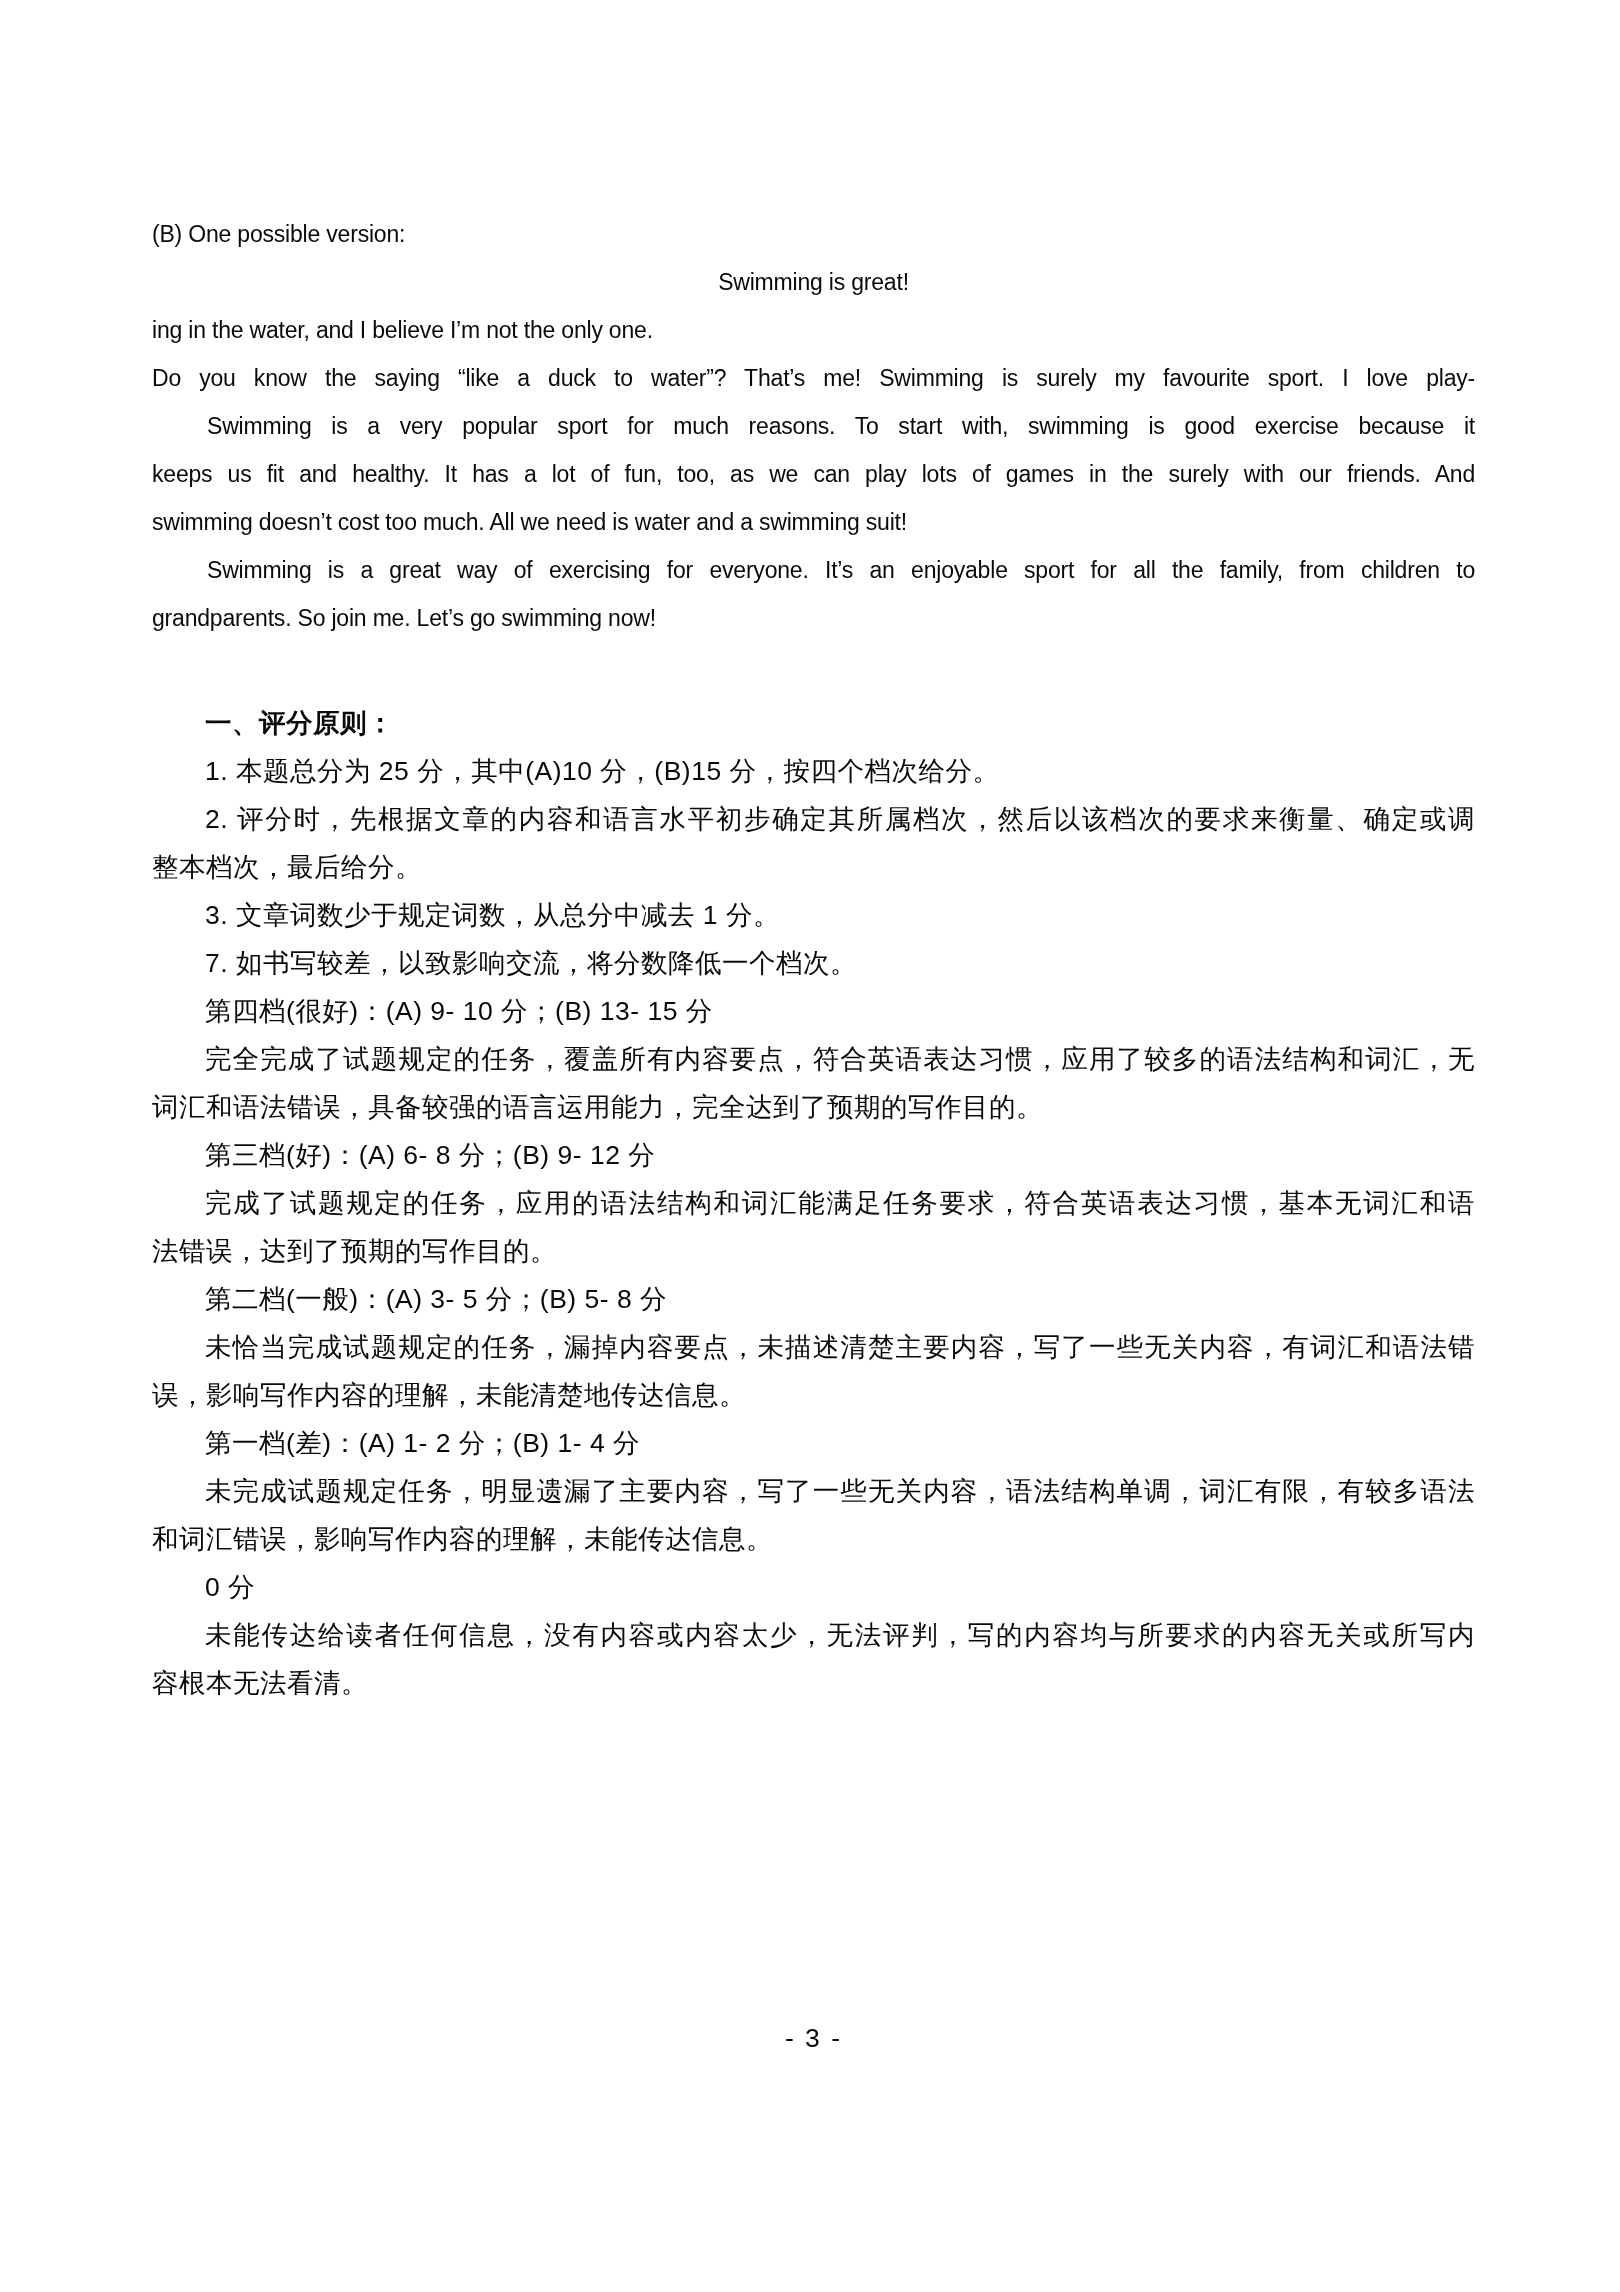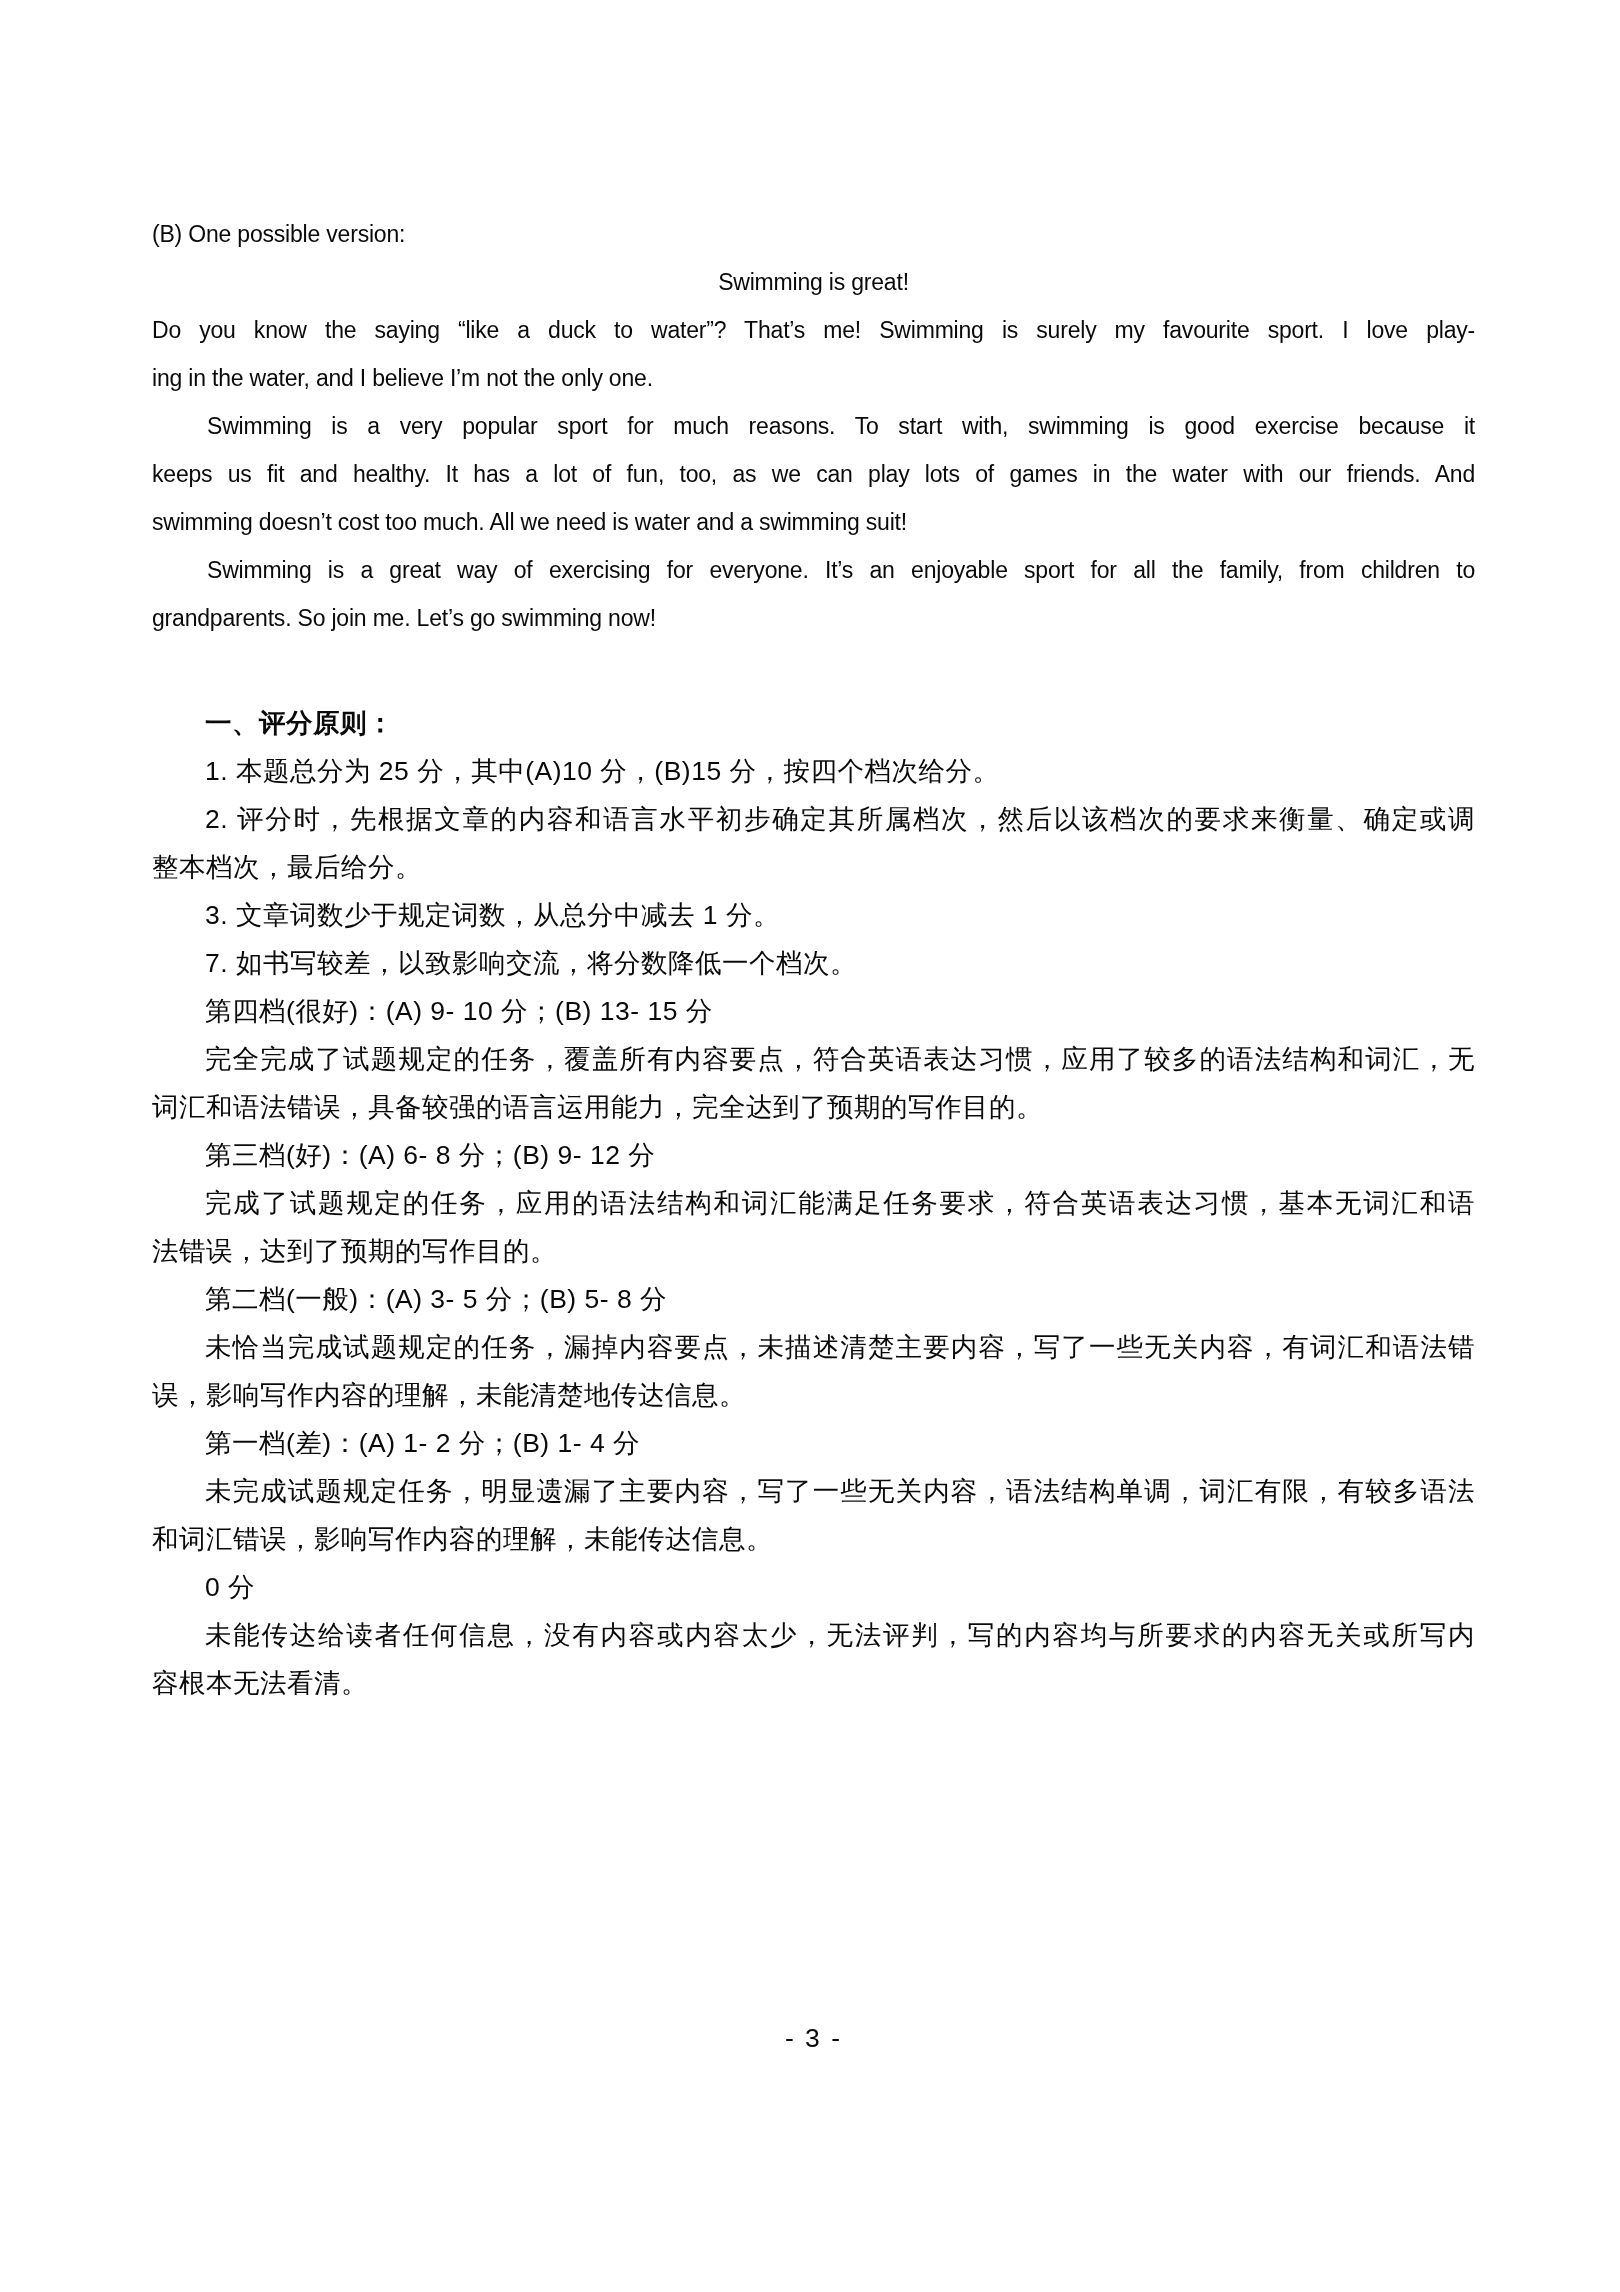--- a/index.html
+++ b/index.html
@@ -48,25 +48,25 @@
 </style>
 </head>
 <body>
 
 <div class="page">
 
   <section>
     <div class="line en">(B) One possible version:</div>
     <div class="line en center">Swimming is great!</div>
 
+    <div class="line en">ing in the water, and I believe I’m not the only one.</div>
     <div class="line en just">Do you know the saying  “like a duck to water”? That’s me!  Swimming is surely my favourite sport. I love play-</div>
-    <div class="line en">ing in the water, and I believe I’m not the only one.</div>
 
     <div class="line en just ind-en">Swimming is a very popular sport for much reasons. To start with, swimming is good exercise because it</div>
-    <div class="line en just">keeps us fit and healthy. It has a lot of fun, too, as we can play lots of games in the water with our friends. And</div>
+    <div class="line en just">keeps us fit and healthy. It has a lot of fun, too, as we can play lots of games in the surely with our friends. And</div>
     <div class="line en">swimming doesn’t cost too much. All we need is water and a swimming suit!</div>
 
     <div class="line en just ind-en">Swimming is a great way of exercising for everyone. It’s an enjoyable sport for all the family, from children to</div>
     <div class="line en">grandparents. So join me. Let’s go swimming now!</div>
   </section>
 
   <section class="rubric">
     <div class="line zh bold ind-zh">一、评分原则：</div>
 
     <div class="line zh ind-zh">1. 本题总分为 25 分，其中(A)10 分，(B)15 分，按四个档次给分。</div>

